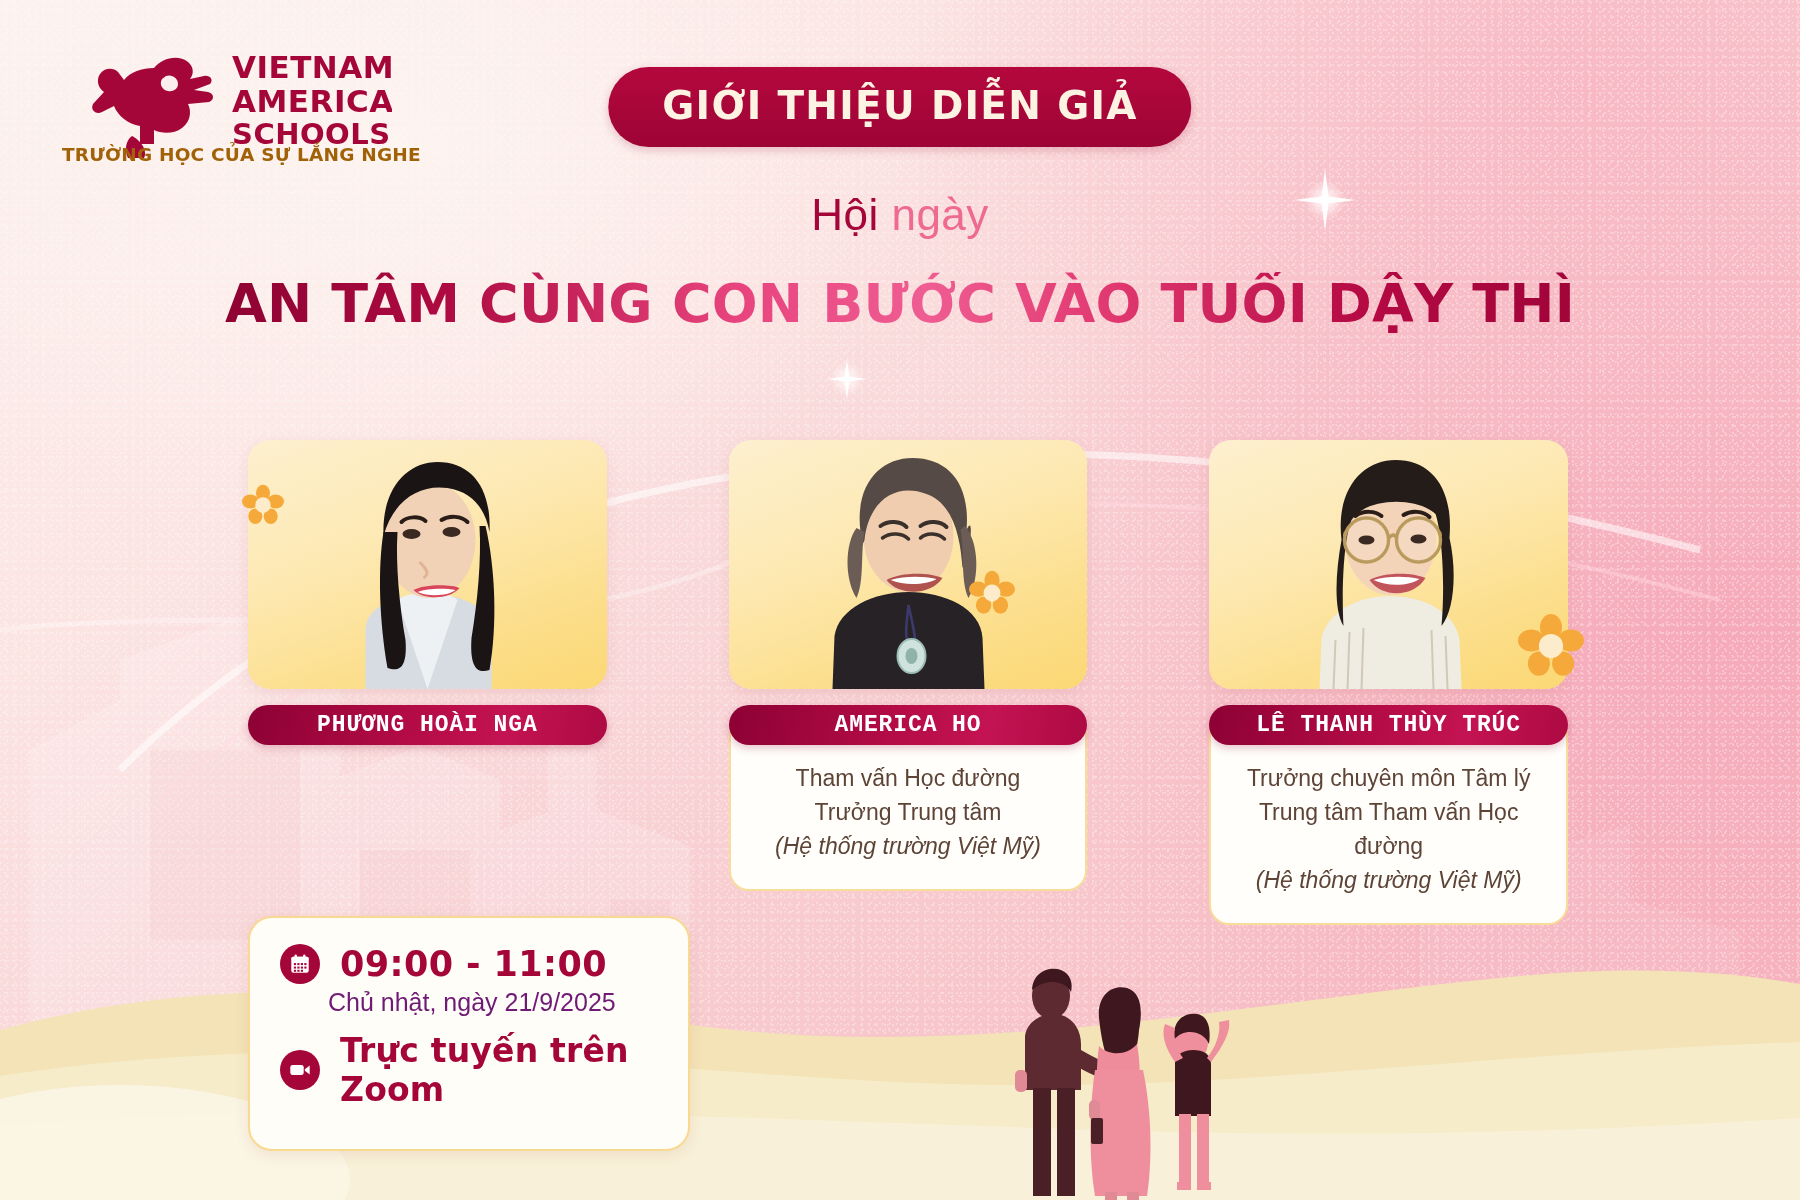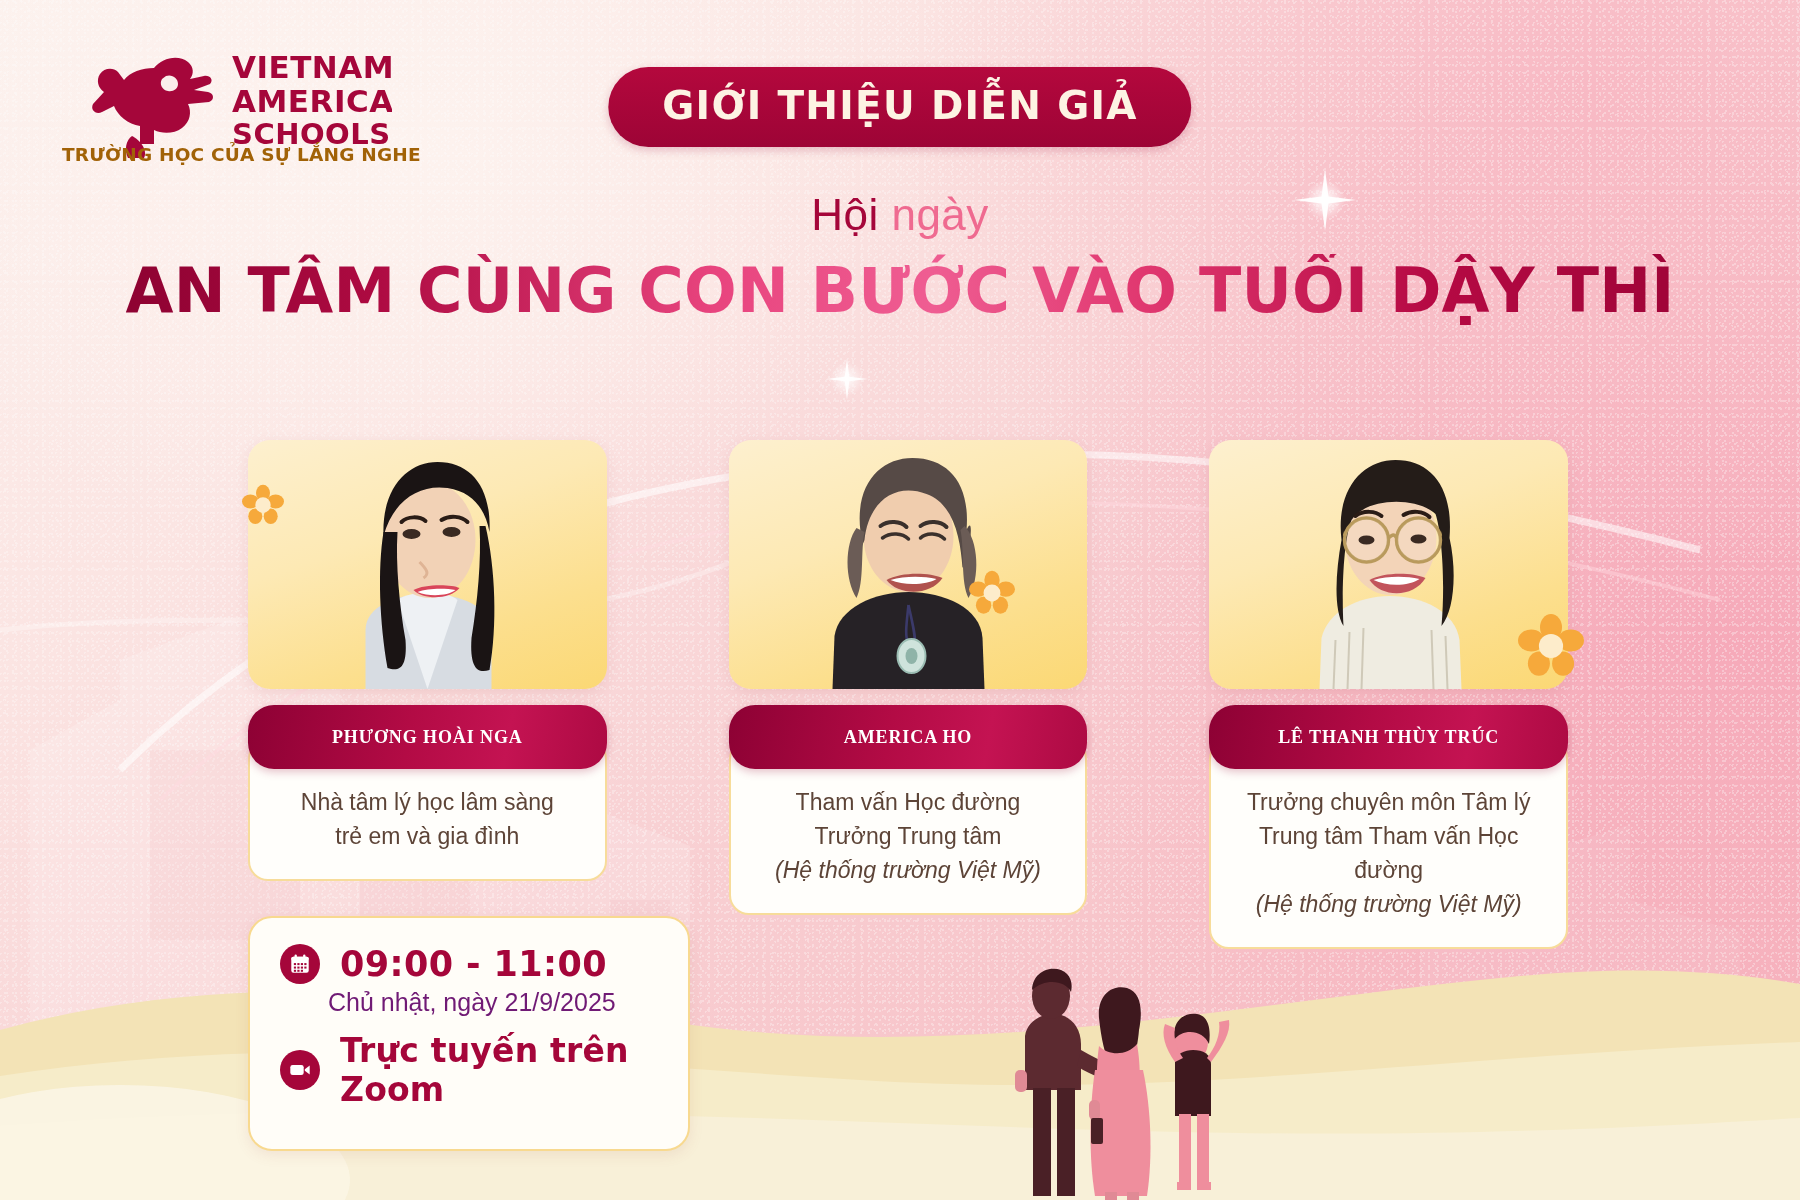--- a/index.html
+++ b/index.html
@@ -61,22 +61,22 @@
     box-shadow:0 3px 10px rgba(150,10,55,.22);
   }
   .sub-hoithao{
     position:absolute; left:50%; transform:translateX(-50%); top:190px;
     font-size:44px; white-space:nowrap; letter-spacing:.5px;
   }
   .sub-hoithao .w1{ color:#a5063a; }
   .sub-hoithao .w2{ color:#ef6a90; }
 
   .headline{
-    position:absolute; left:50%; transform:translateX(-50%); top:254px;
-    font-size:62px; font-weight:bold; white-space:nowrap; letter-spacing:.2px;
+    position:absolute; left:50%; transform:translateX(-50%); top:272px;
+    font-size:54px; font-weight:bold; white-space:nowrap; letter-spacing:.2px;
     font-family:"DejaVu Sans", sans-serif;
     background:linear-gradient(90deg,#8e0232 0%, #ad0a41 16%, #e8447e 38%, #f2६ 0%, #ef5d92 52%, #e0376f 66%, #b60a44 84%, #a00438 100%);
     background:linear-gradient(90deg,#8e0232 0%, #ad0a41 16%, #e8447e 38%, #ef5d92 52%, #e0376f 66%, #b60a44 84%, #a00438 100%);
     -webkit-background-clip:text; background-clip:text; color:transparent;
   }
 
   
   .speakers{
     position:absolute; left:248px; top:440px; width:1320px;
     display:flex; gap:122px; align-items:flex-start;
@@ -88,25 +88,25 @@
     background:linear-gradient(160deg,#fdf0cf 0%, #fde9b4 38%, #fcdf8e 72%, #fbd874 100%);
     box-shadow:0 4px 14px rgba(180,90,90,.13);
   }
   .photo-inner{ position:absolute; inset:0; border-radius:22px; overflow:hidden; }
   .portrait{ position:absolute; bottom:0; left:50%; transform:translateX(-50%); }
 
   .flower{ position:absolute; z-index:4; }
   .flower svg{ display:block; }
 
   .namebar{
-    margin-top:16px; height:64px; border-radius:26px;
+    margin-top:16px; height:40px; border-radius:26px;
     background:linear-gradient(100deg,#8d0134 0%, #b30b45 45%, #c41352 72%, #ad0a43 100%);
-    color:#fff; font-weight:bold; font-size:18px; letter-spacing:.9px;
+    color:#fff; font-weight:bold; font-size:23px; letter-spacing:.9px;
     display:flex; align-items:center; justify-content:center;
-    font-family:Liberation Serif, serif;
+    font-family:Liberation Mono, monospace;
     box-shadow:0 3px 9px rgba(150,10,55,.25);
     position:relative; z-index:3;
   }
   .bio{
     margin-top:-30px; padding:44px 18px 26px;
     background:#fffefb; border:2px solid #f7dc9a; border-radius:20px;
     text-align:center; color:#5d4437; font-size:23px; line-height:1.48;
     position:relative; z-index:2;
   }
   .bio .it{ font-style:italic; }
@@ -281,24 +281,20 @@
             <ellipse cx="48" cy="25" rx="12" ry="10"></ellipse>
             <ellipse cx="41" cy="46" rx="10" ry="11"></ellipse>
             <ellipse cx="19" cy="46" rx="10" ry="11"></ellipse>
             <ellipse cx="12" cy="25" rx="12" ry="10"></ellipse>
           </g>
           <circle cx="30" cy="30" r="11" fill="#fdeccb"></circle>
         </svg>
       </div>
     </div>
     <div class="namebar">PHƯƠNG HOÀI NGA</div>
-    <div class="bio">
-      <div>Nhà tâm lý học lâm sàng</div>
-      <div>trẻ em và gia đình</div>
-    </div>
   </div>
 
   <div class="spk">
     <div class="photo">
       <div class="photo-inner">
         <svg class="portrait" width="359" height="249" viewBox="0 0 359 249">
           <g>
             <path d="M104,249 L106,196 C110,168 146,152 180,152 C216,152 252,168 254,198 L256,249 Z" fill="#262226"></path>
             <ellipse cx="180" cy="96" rx="45" ry="56" fill="#f0cdae"></ellipse>
             <path d="M132,92 C126,44 152,18 184,18 C220,18 242,44 238,90 C246,72 242,112 234,128 C232,100 226,64 198,54 C166,42 140,62 136,100 C130,116 128,106 132,92 Z" fill="#564a46"></path>

